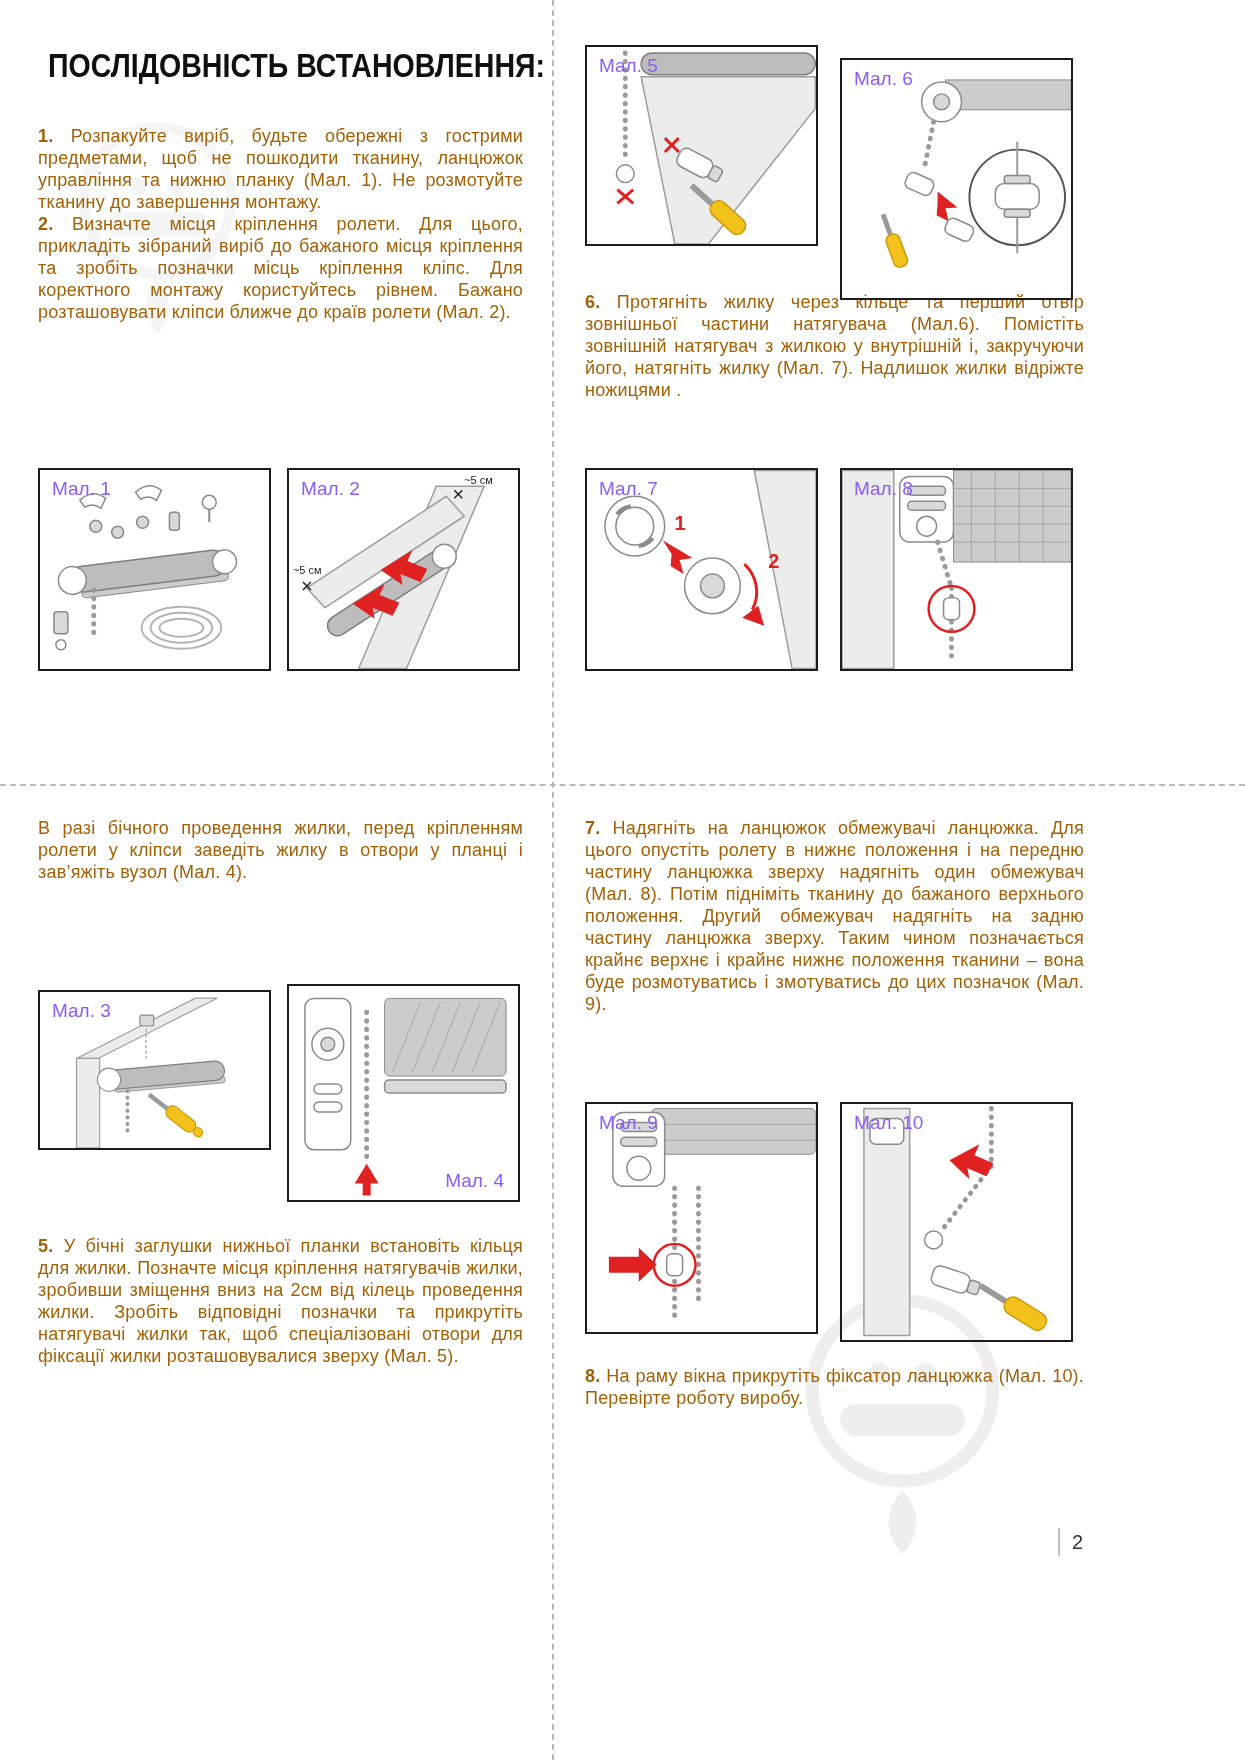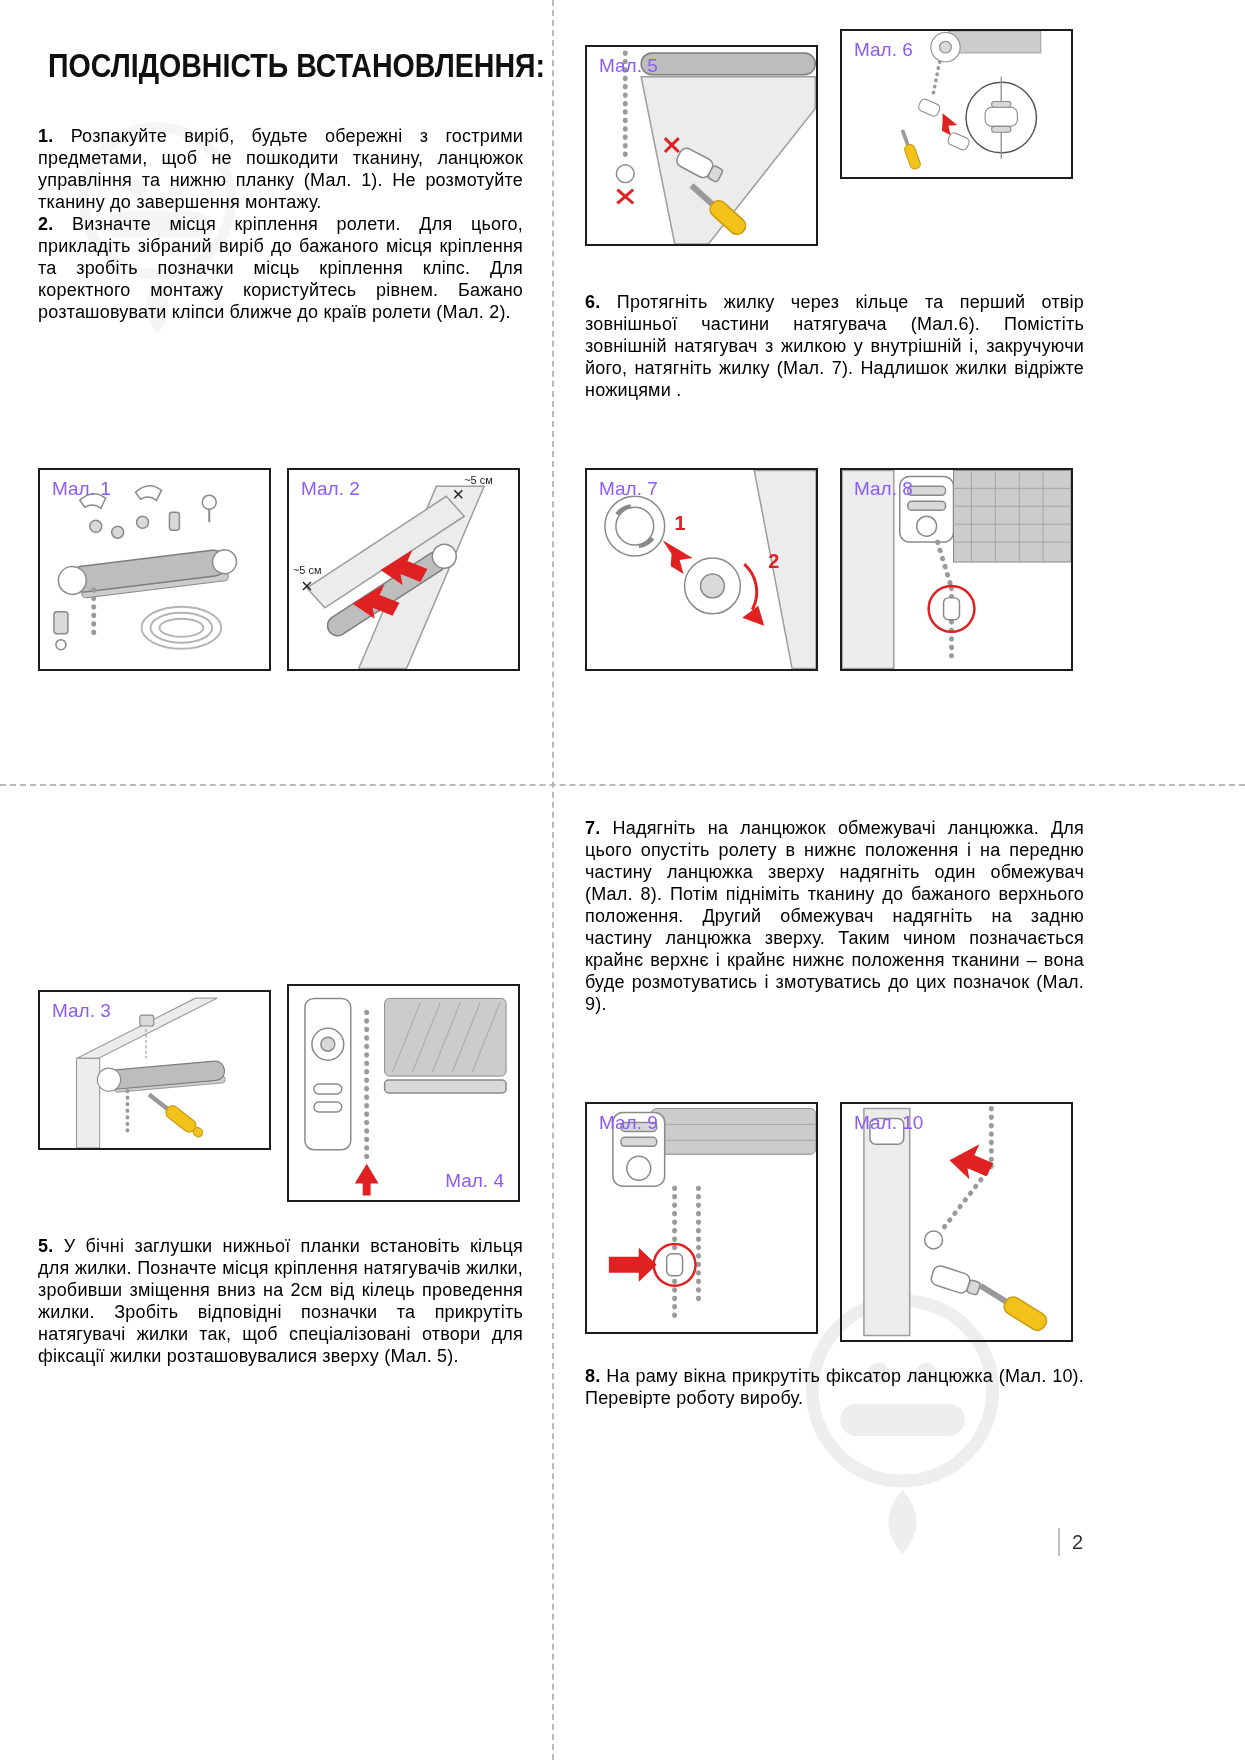--- a/index.html
+++ b/index.html
@@ -9,21 +9,21 @@
 
   .watermark { position:absolute; pointer-events:none; }
 
   .cutline-v { position:absolute; left:552px; top:0; width:0; height:1760px; border-left:2px dashed #b9b9b9; }
   .cutline-h { position:absolute; top:784px; left:0; width:1245px; height:0; border-top:2px dashed #b9b9b9; }
 
   .title { position:absolute; left:48px; top:46px; font-size:34px; font-weight:800;
            transform:scaleX(0.84); transform-origin:left top; white-space:nowrap; color:#101010; }
 
   .textblock { position:absolute; font-size:18px; line-height:1.22; text-align:justify;
-               letter-spacing:0.2px; color:#000000; }
+               letter-spacing:0.2px; color:#a16207; }
   .textblock p { margin:0; }
   .step b { font-weight:700; }
 
   .figure { position:absolute; border:2px solid #1c1c1c; background:transparent; }
   .figlabel { position:absolute; left:12px; top:8px; font-size:19px; color:#8b5cf6; z-index:2; }
   .figlabel.br { left:auto; top:auto; right:14px; bottom:8px;text-align:center; }
   .figsvg { position:absolute; left:0; top:0; width:100%; height:100%; z-index:1; }
 
   
   .chain  { stroke:#9a9a9a; stroke-width:5; stroke-dasharray:0.5 8; stroke-linecap:round; fill:none; }
@@ -79,20 +79,23 @@
   </div>
 
   <div class="textblock" style="left:585px;top:292px;width:499px">
     <p class="step">
       <b>6.</b>
       <span>Протягніть жилку через кільце та перший отвір зовнішньої частини натягувача (Мал.6). Помістіть зовнішній натягувач з жилкою у внутрішній і, закручуючи його, натягніть жилку (Мал. 7). Надлишок жилки відріжте ножицями .</span>
     </p>
   </div>
 
   <div class="textblock" style="left:38px;top:818px;width:485px">
+    <p class="step">
+      <span>В разі бічного проведення жилки, перед кріпленням ролети у кліпси заведіть жилку в отвори у планці і зав’яжіть вузол (Мал. 4).</span>
+    </p>
   </div>
 
   <div class="textblock" style="left:38px;top:1236px;width:485px">
     <p class="step">
       <b>5.</b>
       <span>У бічні заглушки нижньої планки встановіть кільця для жилки. Позначте місця кріплення натягувачів жилки, зробивши зміщення вниз на 2см від кілець проведення жилки. Зробіть відповідні позначки та прикрутіть натягувачі жилки так, щоб спеціалізовані отвори для фіксації жилки розташовувалися зверху (Мал. 5).</span>
     </p>
   </div>
 
   <div class="textblock" style="left:585px;top:818px;width:499px">
@@ -186,21 +189,21 @@
         <line class="redline" x1="92" y1="92" x2="78" y2="106"></line>
       </g>
       <g transform="rotate(42 128 162)">
         <rect x="96" y="158" width="28" height="6" fill="#9a9a9a"></rect>
         <rect x="124" y="152" width="42" height="17" rx="8" fill="#f2c21a" stroke="#c99b10" stroke-width="1.5"></rect>
       </g>
     </svg>
     <span class="figlabel">Мал. 5</span>
   </div>
 
-  <div class="figure" style="left:840px;top:29px;width:233px;height:150px">
+  <div class="figure" style="left:840px;top:58px;width:233px;height:242px">
     <svg class="figsvg" viewBox="0 0 230 199">
       <g>
         <rect class="fabric" x="104" y="0" width="126" height="30"></rect>
         <circle class="outline" cx="100" cy="22" r="20"></circle>
         <circle class="metal" cx="100" cy="22" r="8"></circle>
       </g>
       <line class="chain" x1="92" y1="42" x2="82" y2="92"></line>
       <rect class="outline" x="64" y="96" width="28" height="17" rx="6" transform="rotate(24 78 104)"></rect>
       <polygon class="red" points="96,112 116,128 104,129 107,142 95,136 96,124"></polygon>
       <rect class="outline" x="104" y="142" width="28" height="17" rx="6" transform="rotate(24 118 150)"></rect>

